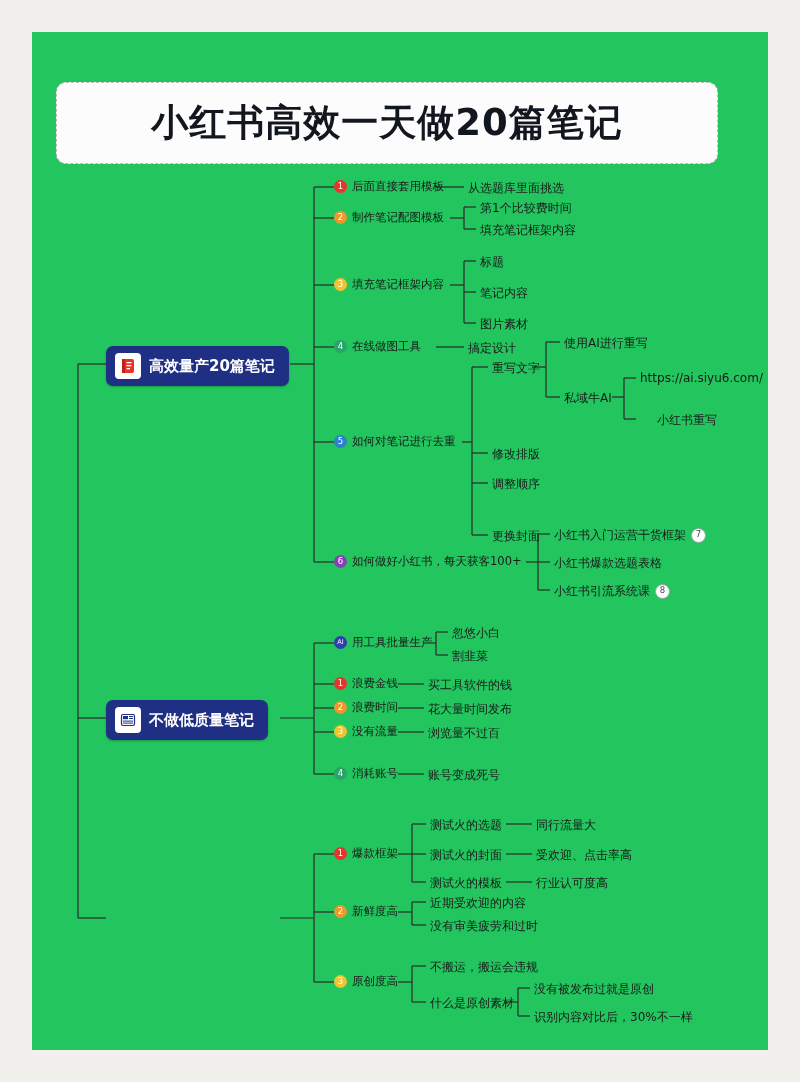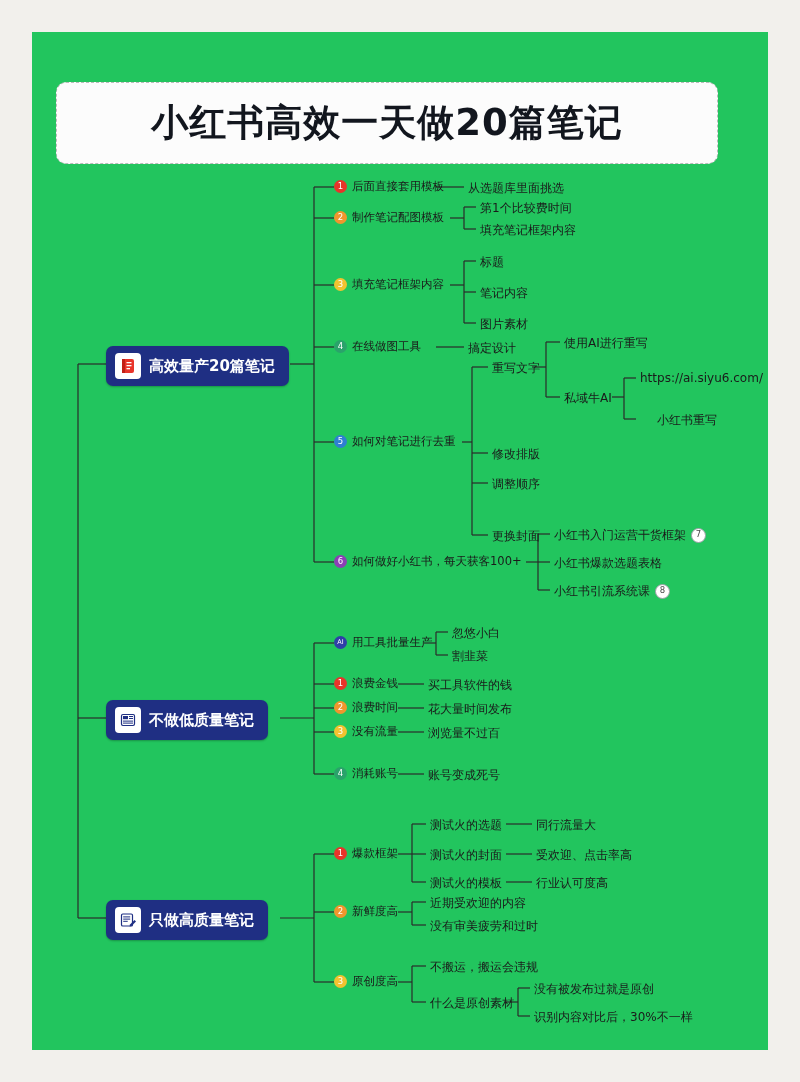--- a/index.html
+++ b/index.html
@@ -197,32 +197,20 @@
         <rect x="4" y="5" width="5" height="3.2" fill="#1f2f83"></rect>
         <rect x="10" y="5" width="4" height="1" fill="#1f2f83"></rect>
         <rect x="10" y="7" width="4" height="1" fill="#1f2f83"></rect>
         <rect x="4" y="9.6" width="10" height="1" fill="#1f2f83"></rect>
         <rect x="4" y="11.6" width="10" height="1" fill="#1f2f83"></rect>
       </svg>
     </span>
     <span class="lbl">不做低质量笔记</span>
   </div>
 
-  <div class="mainnode" style="left:74px;top:868px;">
-    <span class="micon">
-      <svg width="18" height="18" viewBox="0 0 18 18">
-        <rect x="2.5" y="3" width="11" height="12" rx="1.3" fill="#fff" stroke="#1f2f83" stroke-width="1.2"></rect>
-        <rect x="4.2" y="5.4" width="7" height="1" fill="#1f2f83"></rect>
-        <rect x="4.2" y="7.6" width="7" height="1" fill="#1f2f83"></rect>
-        <rect x="4.2" y="9.8" width="4.5" height="1" fill="#1f2f83"></rect>
-        <path d="M11 13.5 L15.5 9 L17 10.5 L12.5 15 L10.6 15.4 Z" fill="#1f2f83"></path>
-      </svg>
-    </span>
-    <span class="lbl">只做高质量笔记</span>
-  </div>
 
   <div class="item" style="left:302px;top:147px;">
     <span class="num" style="background:#e8342a">1</span>
     <span class="txt">后面直接套用模板</span>
   </div>
   <div class="item sm" style="left:436px;top:148px;">
     <span class="txt">从选题库里面挑选</span>
   </div>
 
   <div class="item" style="left:302px;top:178px;">

